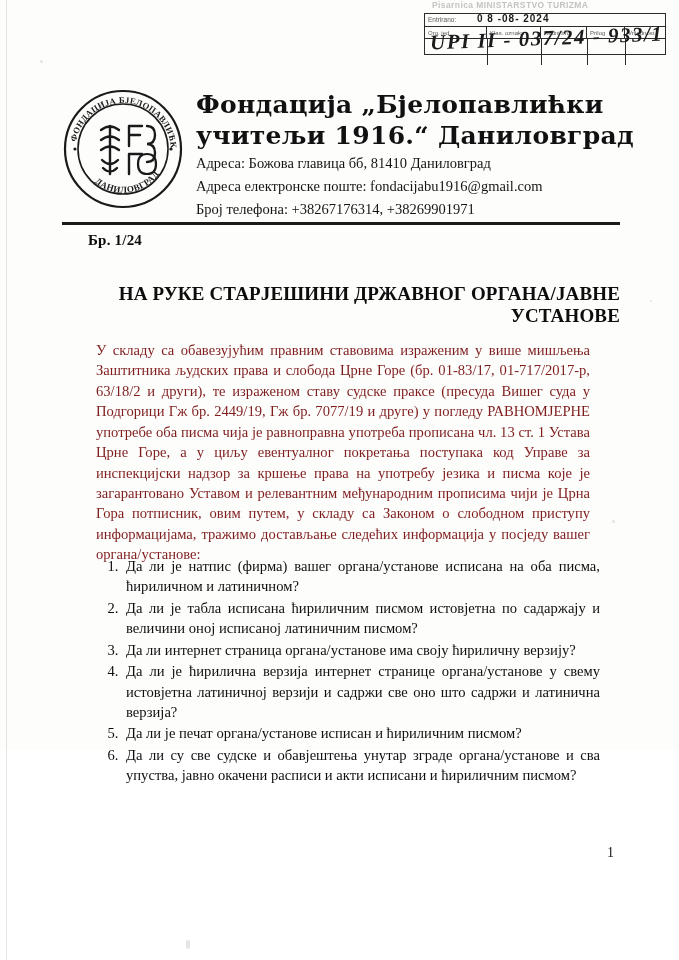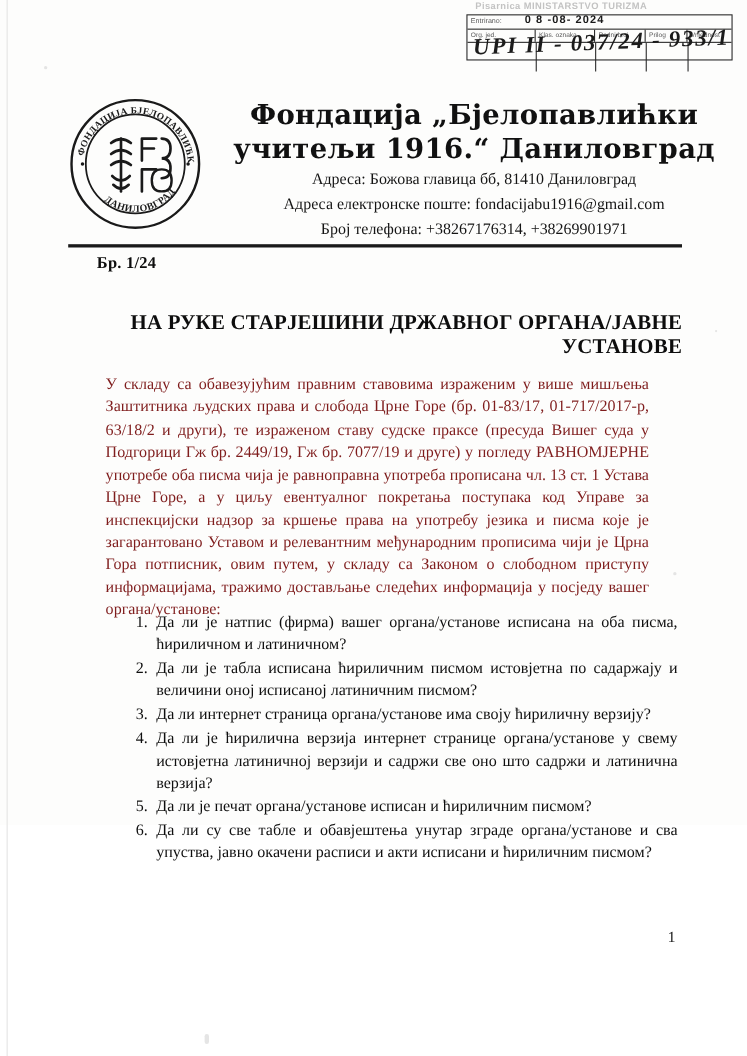--- a/index.html
+++ b/index.html
@@ -131,21 +131,21 @@
     width: 122px;
     height: 122px;
   }
   .seal svg { display: block; }
 
   .letterhead {
     position: absolute;
     left: 196px;
     top: 90px;
     width: 470px;
-    text-align: center;
+    text-align: left;
   }
   .org-line {
     font-family: "DejaVu Serif", "Liberation Serif", serif;
     font-size: 25px;
     font-weight: bold;
     line-height: 1.18;
     letter-spacing: .3px;
     color: #111;
   }
   .org-line.two { margin-top: 1px; }
@@ -193,21 +193,21 @@
     width: 494px;
     font-family: "Liberation Serif", serif;
     font-size: 14.6px;
     line-height: 1.40;
     text-align: justify;
     text-justify: inter-word;
     color: #7f1d1d;
   }
   ol.qlist {
     position: absolute;
-    left: 112px;
+    left: 96px;
     top: 556px;
     width: 478px;
     margin: 0;
     padding: 0 0 0 26px;
     font-family: "Liberation Serif", serif;
     font-size: 14.6px;
     line-height: 1.40;
     color: #0f0f0f;
   }
   ol.qlist li {
@@ -320,18 +320,18 @@
   <div class="attn">НА РУКЕ СТАРЈЕШИНИ ДРЖАВНОГ ОРГАНА/ЈАВНЕ УСТАНОВЕ</div>
 
   <div class="para">У складу са обавезујућим правним ставовима израженим у више мишљења Заштитника људских права и слобода Црне Горе (бр. 01-83/17, 01-717/2017-р, 63/18/2 и други), те израженом ставу судске праксе (пресуда Вишег суда у Подгорици Гж бр. 2449/19, Гж бр. 7077/19 и друге) у погледу РАВНОМЈЕРНЕ употребе оба писма чија је равноправна употреба прописана чл. 13 ст. 1 Устава Црне Горе, а у циљу евентуалног покретања поступака код Управе за инспекцијски надзор за кршење права на употребу језика и писма које је загарантовано Уставом и релевантним међународним прописима чији је Црна Гора потписник, овим путем, у складу са Законом о слободном приступу информацијама, тражимо достављање следећих информација у посједу вашег органа/установе:</div>
 
   <ol class="qlist">
     <li>Да ли је натпис (фирма) вашег органа/установе исписана на оба писма, ћириличном и латиничном?</li>
     <li>Да ли је табла исписана ћириличним писмом истовјетна по садаржају и величини оној исписаној латиничним писмом?</li>
     <li>Да ли интернет страница органа/установе има своју ћириличну верзију?</li>
     <li>Да ли је ћирилична верзија интернет странице органа/установе у свему истовјетна латиничној верзији и садржи све оно што садржи и латинична верзија?</li>
     <li>Да ли је печат органа/установе исписан и ћириличним писмом?</li>
-    <li>Да ли су све табле и обавјештења унутар зграде органа/установе и сва упуства, јавно окачени расписи и акти исписани и ћириличним писмом?</li>
+    <li>Да ли су све судске и обавјештења унутар зграде органа/установе и сва упуства, јавно окачени расписи и акти исписани и ћириличним писмом?</li>
   </ol>
 
   <div class="pagenum">1</div>
 
 </div>
 
 </body></html>

